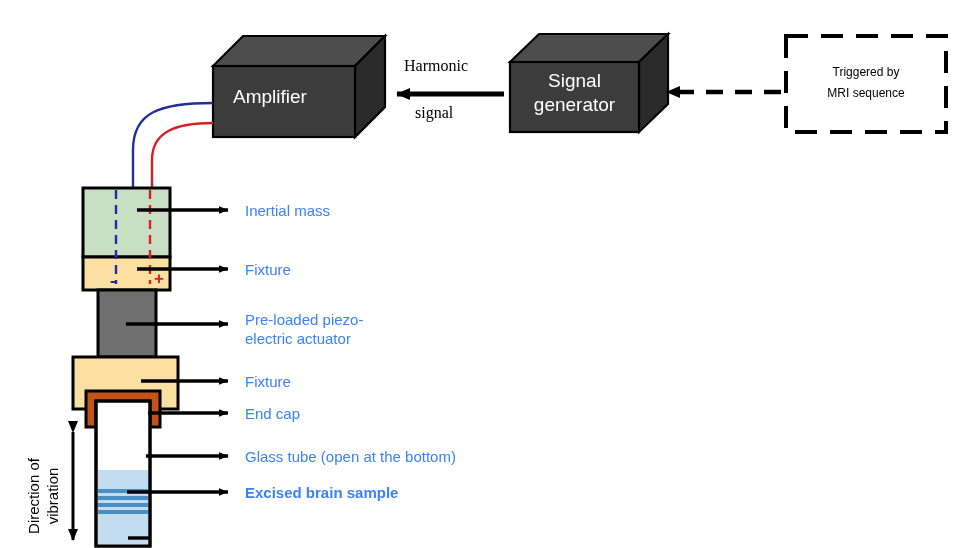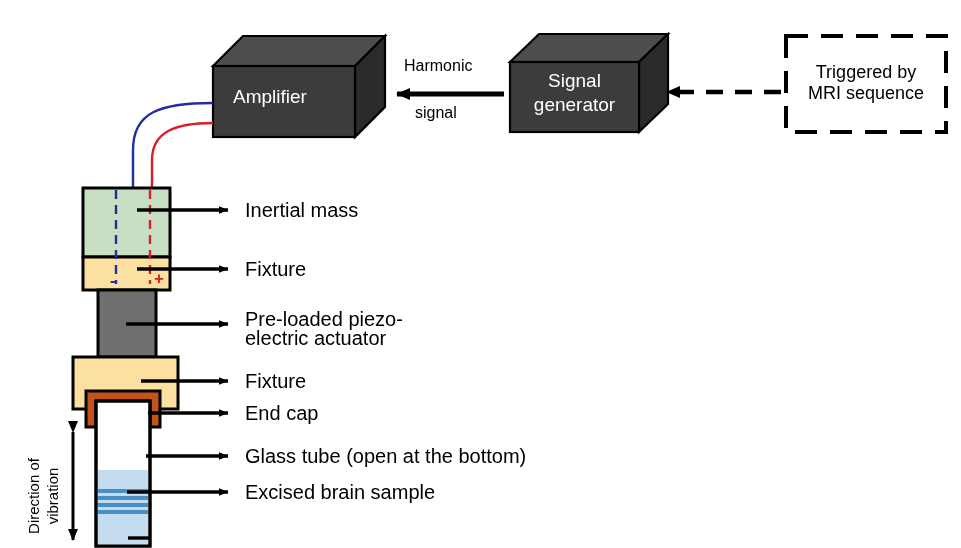--- a/index.html
+++ b/index.html
@@ -20,46 +20,46 @@
   #svg-root {
     position: absolute;
     left: 0;
     top: 0;
     width: 961px;
     height: 548px;
   }
   .lbl {
     position: absolute;
     font-family: "Liberation Sans", sans-serif;
-    font-size: 20px;
-    color: #000000;
+    font-size: 15px;
+    color: #3b82f6;
     white-space: pre;
     line-height: 19px;
   }
   .boxlbl {
     position: absolute;
     font-family: "Liberation Sans", sans-serif;
     font-size: 19px;
     color: #ffffff;
     text-align: center;
     line-height: 24px;
     white-space: pre-line;
   }
   .dashlbl {
     position: absolute;
     font-family: "Liberation Sans", sans-serif;
-    font-size: 18px;
+    font-size: 12px;
     color: #000000;
     text-align: center;
     line-height: 21px;
     white-space: pre-line;
   }
   .flowlbl {
     position: absolute;
-    font-family: Liberation Sans, sans-serif;
+    font-family: Liberation Serif, serif;
     font-size: 16px;
     color: #000000;
     white-space: pre;
   }
   .vertlbl {
     position: absolute;
     font-family: "Liberation Sans", sans-serif;
     font-size: 15px;
     color: #000000;
     line-height: 19px;
@@ -163,21 +163,21 @@
   <div class="flowlbl" style="left:404px; top:57px;">Harmonic</div>
   <div class="flowlbl" style="left:415px; top:104px;">signal</div>
 
   <div class="lbl" style="left:245px; top:201px;">Inertial mass</div>
   <div class="lbl" style="left:245px; top:260px;">Fixture</div>
   <div class="lbl" style="left:245px; top:310px;">Pre-loaded piezo-
 electric actuator</div>
   <div class="lbl" style="left:245px; top:372px;">Fixture</div>
   <div class="lbl" style="left:245px; top:404px;">End cap</div>
   <div class="lbl" style="left:245px; top:447px;">Glass tube (open at the bottom)</div>
-  <div class="lbl" style="left:245px; top:483px;">Excised brain sample</div>
+  <div class="lbl" style="left:245px; top:483px;font-weight:bold;">Excised brain sample</div>
 
   <div class="sign" style="left:110px; top:272px; color:#1f2fa0;">-</div>
   <div class="sign" style="left:154px; top:270px; color:#d81f26;">+</div>
 
   <div class="vertlbl" style="left:-17px; top:477px; width:120px;">Direction of
 vibration</div>
 
 </div>
 
 </body></html>

